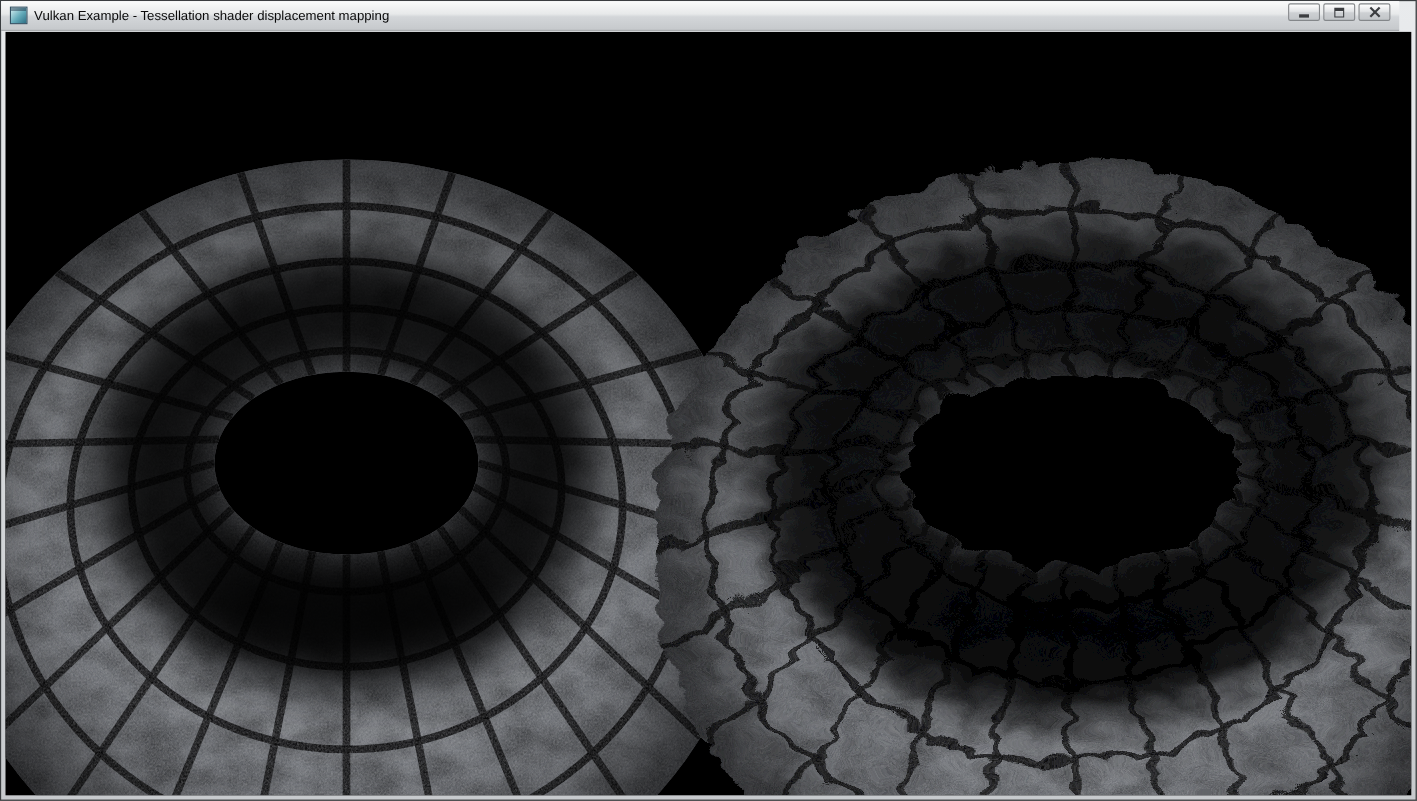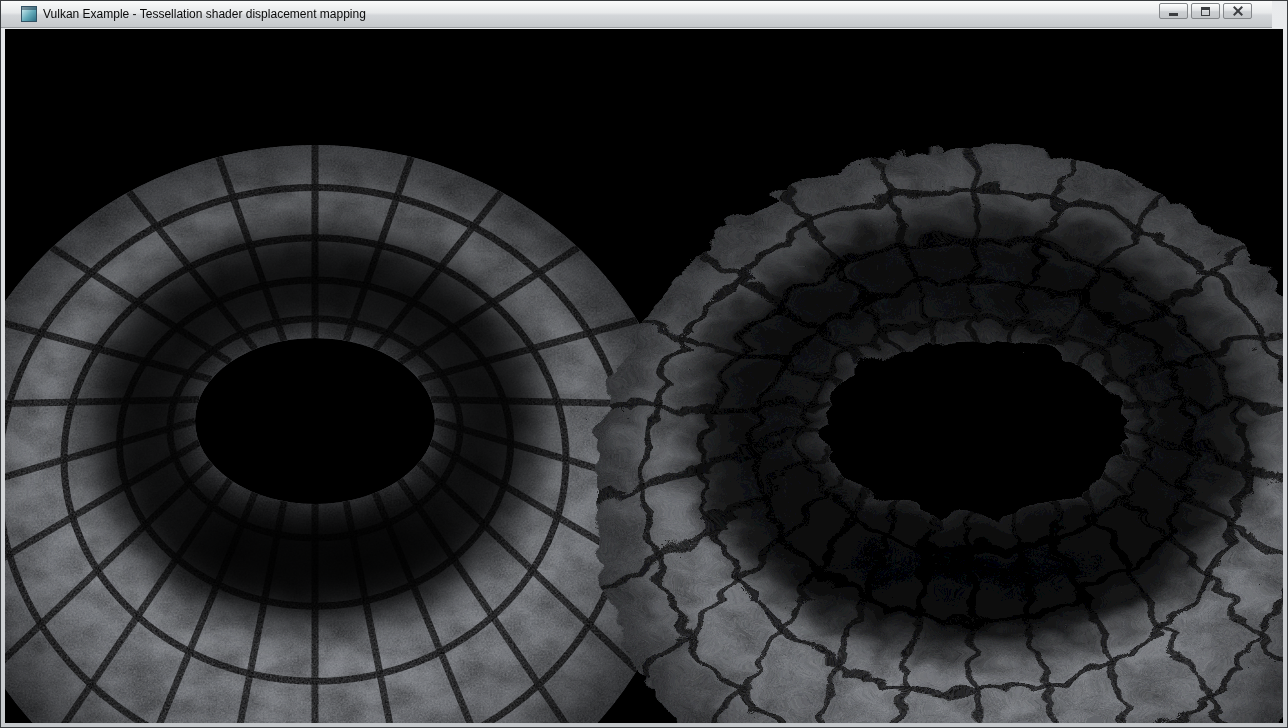--- a/index.html
+++ b/index.html
@@ -8,21 +8,21 @@
   .window {
     position: relative;
     width: 1288px; height: 728px;
     border: 1px solid #3a3d40;
     background: linear-gradient(#e9ebed, #c7cacd);
   }
 
   .titlebar {
     position: absolute; top: 0; left: 0; right: 15px; height: 27px;
     display: flex; align-items: center; gap: 6px;
-    padding: 0 20px;
+    padding: 0 8px;
     background: linear-gradient(#fafbfb, #e7e9ea 45%, #d3d6d9 55%, #c6c9cc);
     border-bottom: 1px solid #9b9ea1;
   }
 
   .app-icon {
     width: 16px; height: 16px; flex: 0 0 auto;
     border: 1px solid #335264;
     background: linear-gradient(135deg, #d9f2f5, #63aab9 55%, #2d6e84);
     box-shadow: inset 0 3px 0 rgba(20,40,60,0.45);
   }

